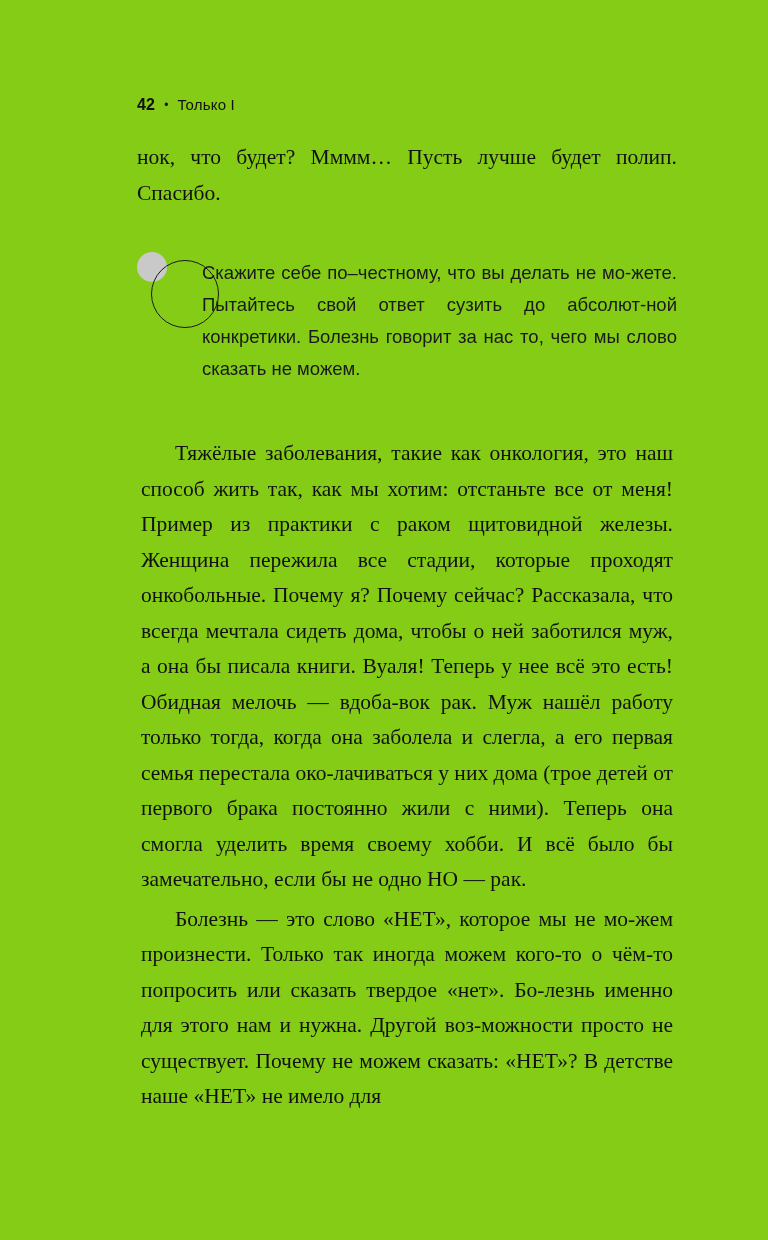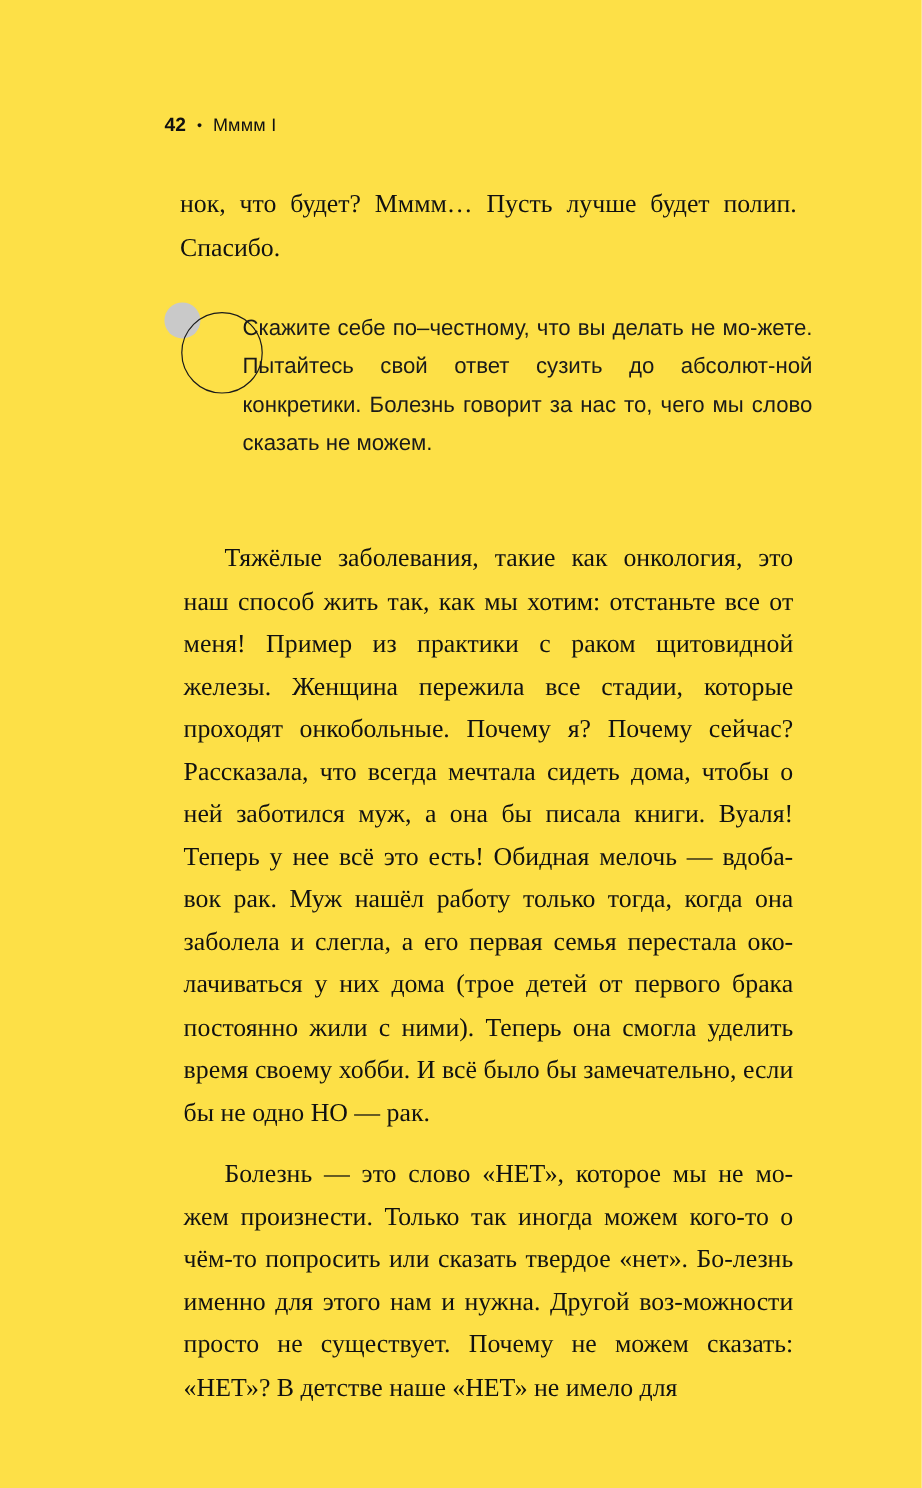--- a/index.html
+++ b/index.html
@@ -15,21 +15,21 @@
     color: #1a1a1a;
     overflow: hidden;
   }
 
   .page {
     position: absolute;
     left: 0;
     top: 0;
     width: 768px;
     height: 1240px;
-    background: #fde047;
+    background: #84cc16;
   }
 
   
   .running-head {
     position: absolute;
     left: 137px;
     top: 96px;
     display: flex;
     align-items: baseline;
     gap: 9px;
@@ -55,21 +55,21 @@
 
   
   .body-col {
     position: absolute;
     left: 137px;
     top: 140px;
     width: 540px;
   }
 
   p.bodytext {
-    margin: 13px;
+    margin: 0;
     font-size: 21.5px;
     line-height: 35.5px;
     text-align: justify;
     text-justify: inter-word;
     hyphens: manual;
     color: #111111;
   }
   p.cont {
     text-indent: 0;
   }
@@ -117,31 +117,31 @@
     color: #1a1a1a;
   }
 
   
   .main-flow {
     position: absolute;
     left: 137px;
     top: 432px;
     width: 540px;
   }
-  .main-flow p { margin: 16px; }
+  .main-flow p { margin: 4px; }
 </style>
 </head>
 <body>
 
 <div class="page">
 
   <div class="running-head">
     <span class="folio">42</span>
     <span class="head-sep">•</span>
-    <span class="head-title">Мммм I</span>
+    <span class="head-title">Только I</span>
   </div>
 
   <div class="body-col">
     <p class="bodytext cont">нок, что будет? Мммм…  Пусть лучше будет полип. Спасибо.</p>
   </div>
 
   <div class="callout">
     <span class="dot"></span>
     <span class="ring"></span>
     <p class="note-text">Скажите себе по–честному, что вы делать не мо-жете. Пытайтесь свой ответ сузить до абсолют-ной конкретики. Болезнь говорит за нас то, чего мы слово сказать не можем.</p>

